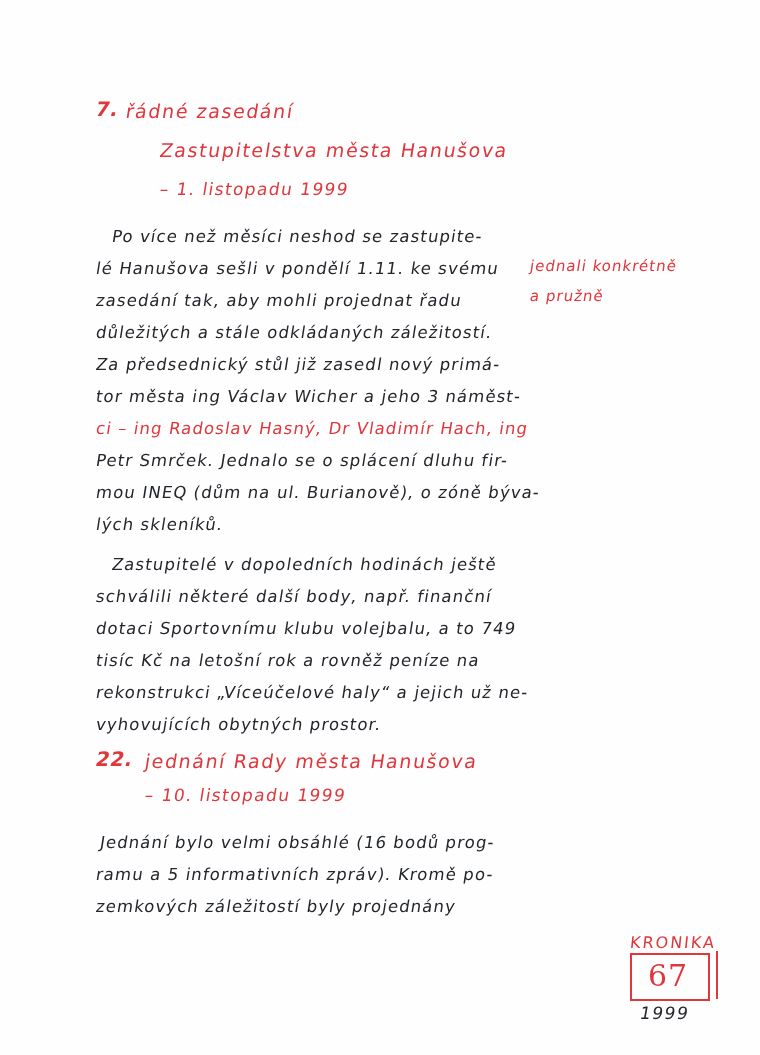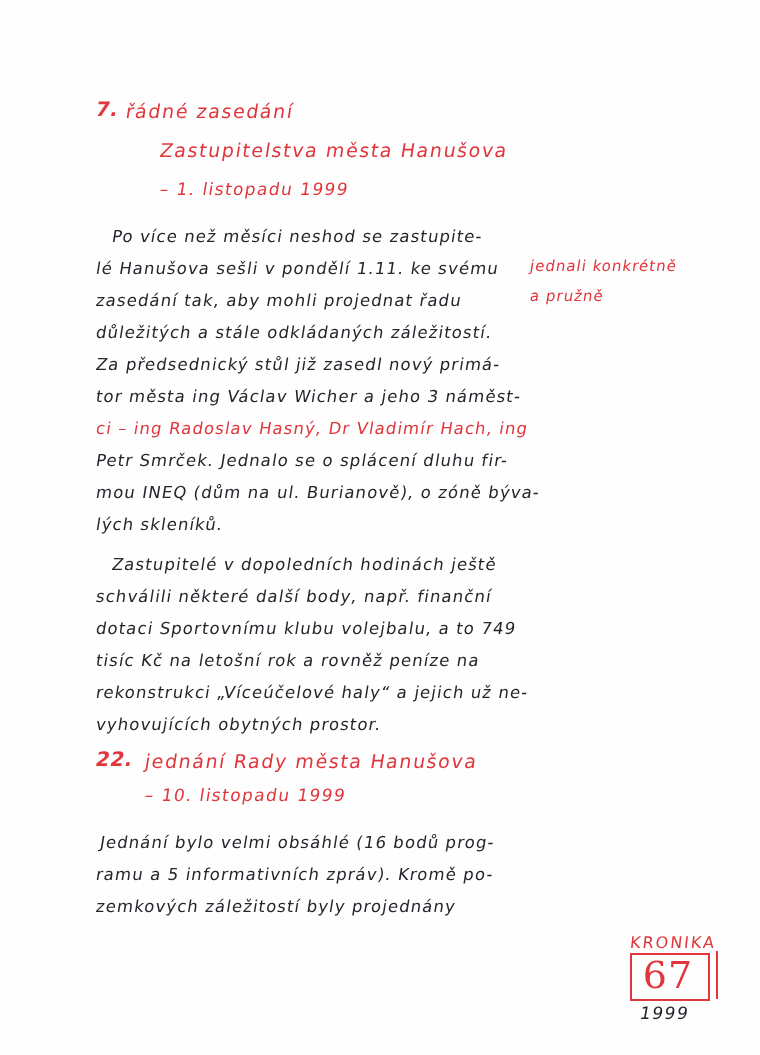--- a/index.html
+++ b/index.html
@@ -85,21 +85,21 @@
     position: absolute;
     top: 20px; left: 6px;
     width: 76px; height: 44px;
     border: 2px solid #e0363c;
   }
   .stamp-num {
     position: absolute;
     top: 20px; left: 6px;
     width: 76px; height: 44px;
     display: flex; align-items: center; justify-content: center;
-    font-size: 38px;
+    font-size: 30px;
     color: #e0363c;
     font-family: "DejaVu Serif", serif;
     letter-spacing: 1px;
   }
   .stamp-year {
     position: absolute;
     top: 70px; left: 16px;
     font-size: 17px;
     color: #23262b;
     transform: skewX(-10deg);

